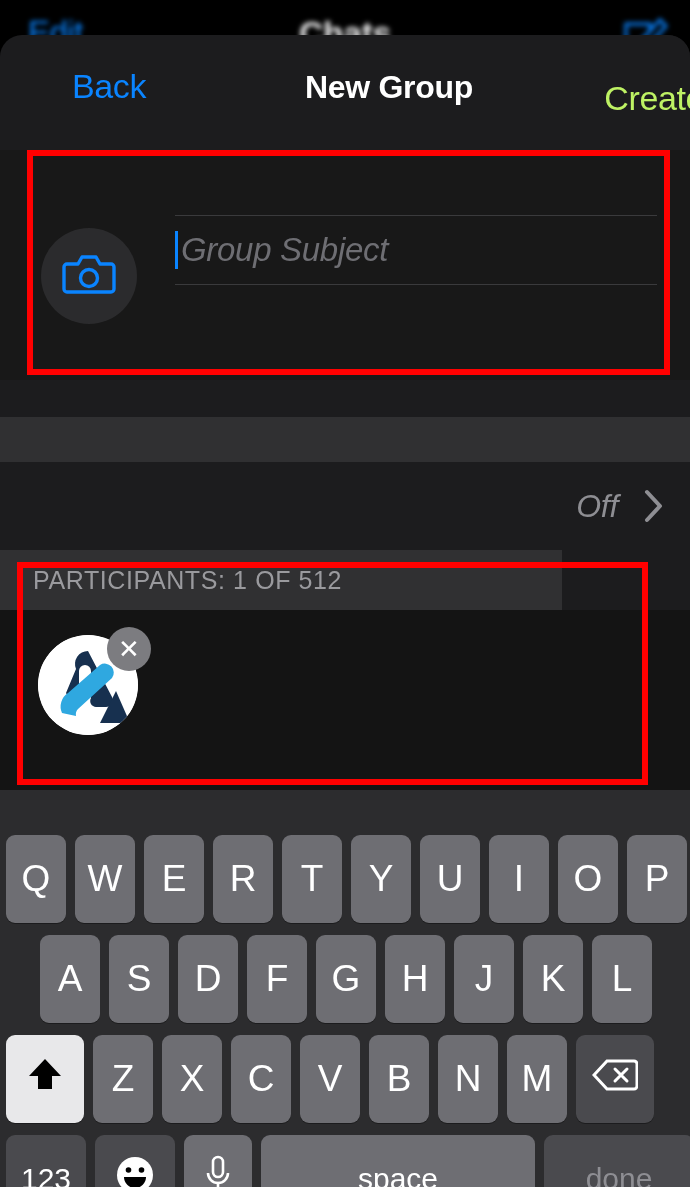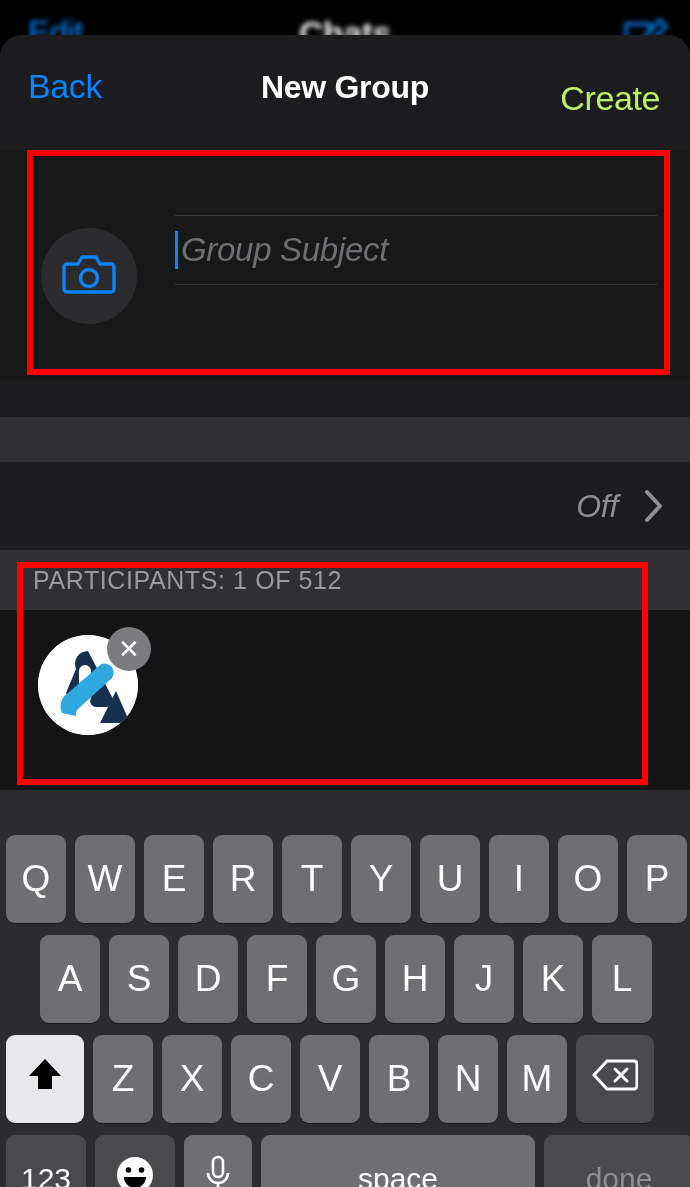--- a/index.html
+++ b/index.html
@@ -37,20 +37,21 @@
   }
 
   
   .sheet {
     position:absolute; left:0; top:35px; width:690px; height:1152px;
     background:#1c1c1e;
     border-top-left-radius:22px;
     border-top-right-radius:22px;
     z-index:5;
     overflow:hidden;
+    padding-left:44px;
   }
 
   
   .navbar {
     position:relative; height:100px; width:690px;
     background:#1c1c1e;
   }
   .nav-back {
     position:absolute; left:28px; top:30px;
     color:#0a84ff; font-size:34px; letter-spacing:-0.4px;
@@ -116,21 +117,21 @@
     color:#fff; font-size:32px; letter-spacing:-0.3px;
   }
   .dm-value {
     position:absolute; right:72px;
     color:#8e8e93; font-size:32px; letter-spacing:-0.3px;font-style:italic;
   }
   .dm-chev { position:absolute; right:26px; top:27px; }
 
   
   .part-header {
-    position:absolute; left:0; top:515px; width:690px; height:60px;
+    position:absolute; left:0; top:515px; width:562px; height:60px;
     background:#303032;
     display:flex; align-items:center;
   }
   .part-header span {
     margin-left:33px; color:#9a9a9e; font-size:25px;
     letter-spacing:0.6px;
   }
   .part-body {
     position:absolute; left:0; top:575px; width:690px; height:180px;
     background:#141414;

